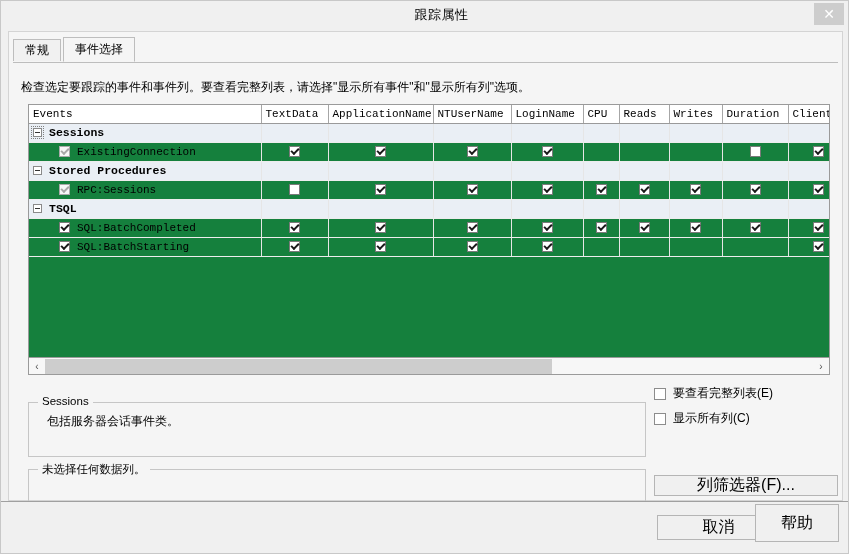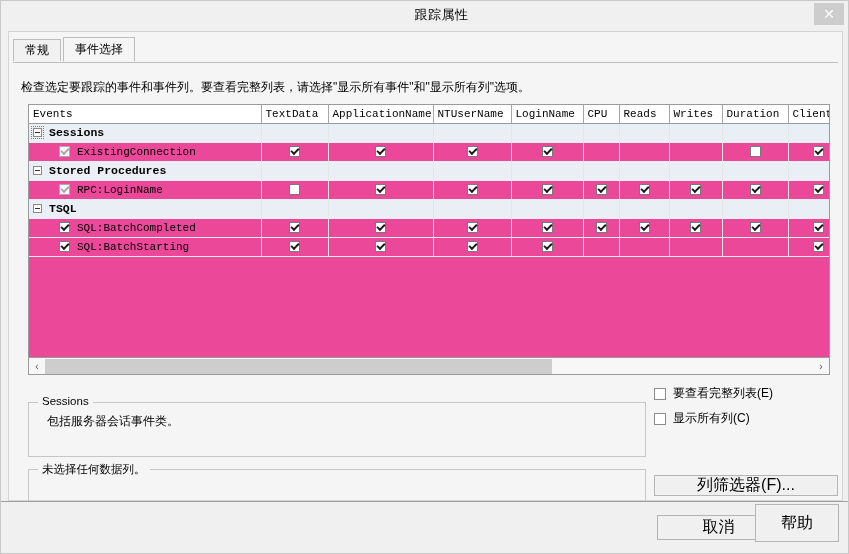--- a/index.html
+++ b/index.html
@@ -82,21 +82,21 @@
     margin: 16px 0 0 12px;
     font-size: 12px;
     color: #000;
   }
 
   
   .gridwrap {
     position: absolute;
     left: 19px; top: 72px;
     width: 802px; height: 254px;
-    background: #ec4899;
+    background: #15803d;
     border: 1px solid #9a9a9a;
     overflow: hidden;
   }
   table.grid {
     border-collapse: collapse;
     table-layout: fixed;
     width: 810px;
     font-family: "Liberation Mono", monospace;
     font-size: 11px;
   }
@@ -341,21 +341,21 @@
               <td class="cellcb"></td>
               <td class="cellcb"></td>
               <td class="cellcb"></td>
               <td class="cellcb"></td>
               <td class="cellcb"></td>
               <td class="cellcb"></td>
               <td class="cellcb"></td>
               <td class="cellcb"></td>
             </tr>
             <tr>
-              <td class="c-name"><span class="rowcheck"></span><span class="cb gray checked"></span><span style="margin-left: 7px; font-family: &quot;Liberation Mono&quot;, monospace;">RPC:LoginName</span></td>
+              <td class="c-name"><span class="rowcheck"></span><span class="cb gray checked"></span><span style="margin-left: 7px; font-family: &quot;Liberation Mono&quot;, monospace;">RPC:Sessions</span></td>
               <td class="cellcb"><span class="cb"></span></td>
               <td class="cellcb"><span class="cb checked"></span></td>
               <td class="cellcb"><span class="cb checked"></span></td>
               <td class="cellcb"><span class="cb checked"></span></td>
               <td class="cellcb"><span class="cb checked"></span></td>
               <td class="cellcb"><span class="cb checked"></span></td>
               <td class="cellcb"><span class="cb checked"></span></td>
               <td class="cellcb"><span class="cb checked"></span></td>
               <td class="cellcb"><span class="cb checked"></span></td>
             </tr>

